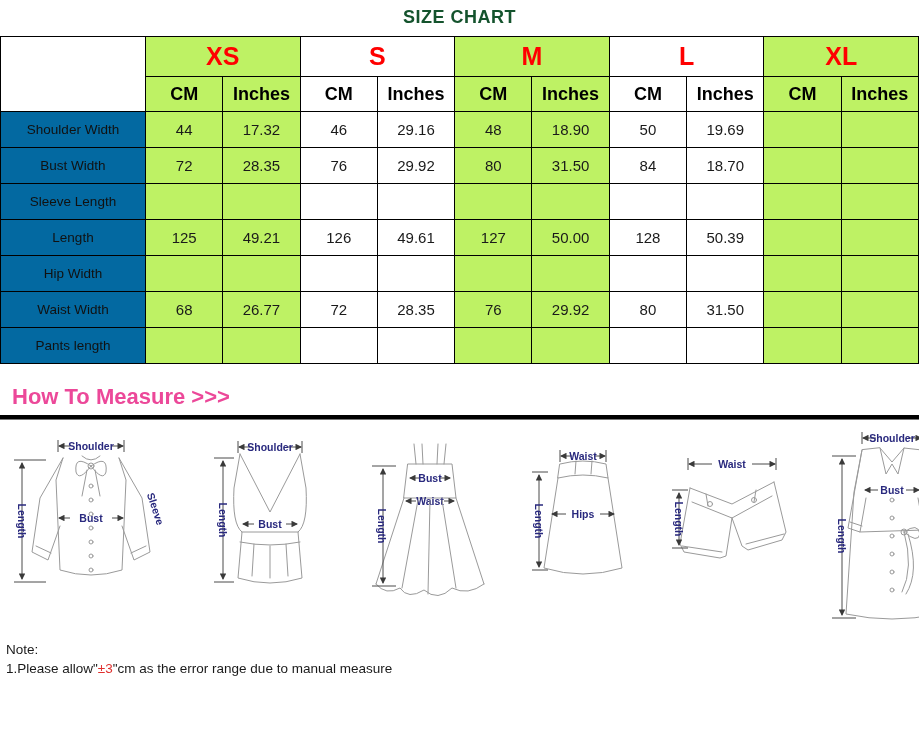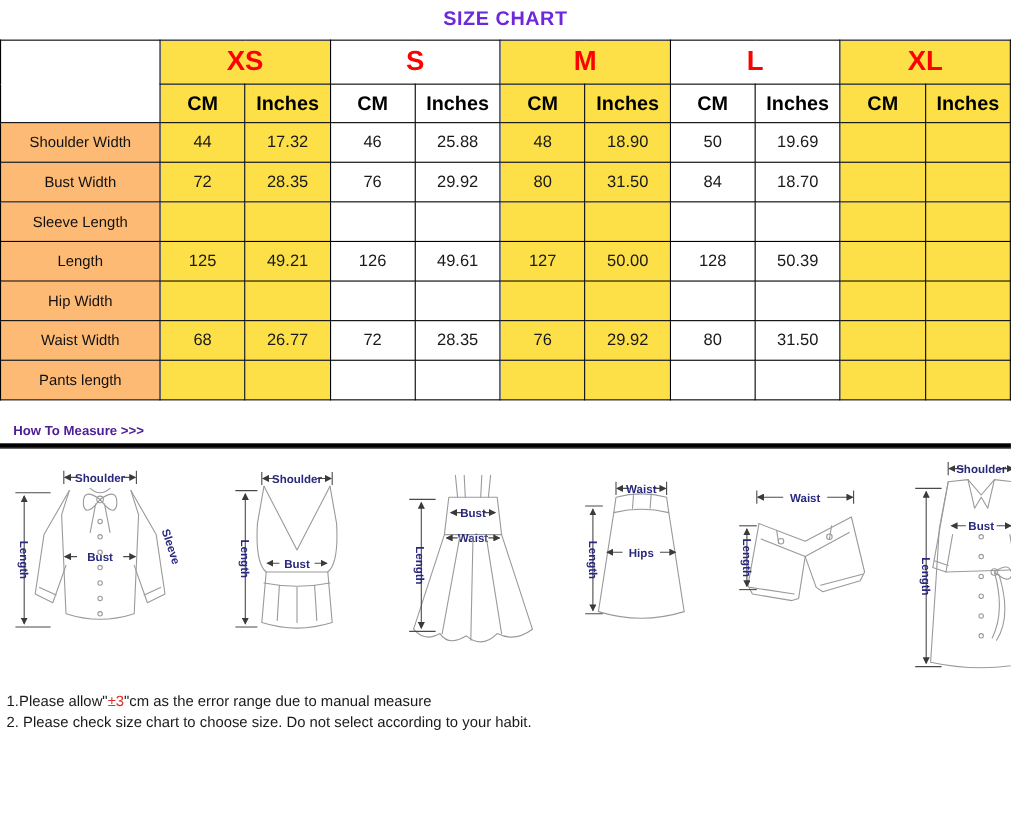--- a/index.html
+++ b/index.html
@@ -1,30 +1,30 @@
 <!DOCTYPE html>
 <html><head>
 <meta charset="utf-8">
 <style>
   html,body{margin:0;padding:0;background:#fff;}
   body{width:919px;height:751px;font-family:"Liberation Sans",sans-serif;overflow:hidden;}
   .page{position:relative;width:919px;height:751px;background:#fff;}
 
-  .title{margin:0;padding-top:7px;text-align:center;font-size:18px;font-weight:bold;color:#6d28d9;letter-spacing:.5px;}
+  .title{margin:0;padding-top:7px;text-align:center;font-size:18px;font-weight:bold;color:#14532d;letter-spacing:.5px;}
 
   table.size-chart{border-collapse:collapse;table-layout:fixed;width:919px;margin-top:8px;}
   table.size-chart td, table.size-chart th{border:1px solid #000;padding:0;overflow:hidden;white-space:nowrap;}
   th.size{height:39px;font-size:25px;font-weight:bold;color:#ff0000;text-align:center;}
   th.unit{height:34px;font-size:18px;font-weight:bold;color:#000;text-align:center;}
-  td.rl{height:35px;font-size:13.5px;color:#111;text-align:center;background:#fdba74;font-weight:normal;}
+  td.rl{height:35px;font-size:13.5px;color:#111;text-align:center;background:#0369a1;font-weight:normal;}
   td.v{height:35px;font-size:15px;color:#1a1a1a;text-align:center;}
-  .sh{background:#fde047;}
+  .sh{background:#bef264;}
   td.corner{background:#fff;}
 
-  .measure-head{margin:20px 0 0 12px;font-size:12px;font-weight:bold;color:#4c1d95;}
+  .measure-head{margin:20px 0 0 12px;font-size:22px;font-weight:bold;color:#ec4899;}
   .divider{margin-top:5px;height:4px;background:#000;border-bottom:1px solid #777;}
 
   .diagrams{display:flex;align-items:flex-start;justify-content:space-between;padding:8px 6px 0 6px;height:206px;gap:36px;}
   .fig{flex:0 0 auto;}
   .garm{fill:none;stroke:#9a9a9a;stroke-width:1;stroke-linejoin:round;stroke-linecap:round;}
   .dim{stroke:#4a4a4a;stroke-width:1;}
   .lbl{font-family:"Liberation Sans",sans-serif;font-size:10.5px;font-weight:bold;fill:#29297e;}
 
   .notes{margin:6px 0 0 6px;font-size:13.5px;color:#1a1a1a;line-height:19px;}
   .notes .red{color:#e0302e;}
@@ -79,21 +79,21 @@
         <th class="unit sh">CM</th>
         <th class="unit sh">Inches</th>
       </tr>
     </thead>
     <tbody>
       <tr>
         <td class="rl">Shoulder Width</td>
         <td class="v sh">44</td>
         <td class="v sh">17.32</td>
         <td class="v">46</td>
-        <td class="v">25.88</td>
+        <td class="v">29.16</td>
         <td class="v sh">48</td>
         <td class="v sh">18.90</td>
         <td class="v">50</td>
         <td class="v">19.69</td>
         <td class="v sh"></td>
         <td class="v sh"></td>
       </tr>
       <tr>
         <td class="rl">Bust Width</td>
         <td class="v sh">72</td>
@@ -329,17 +329,17 @@
       <text class="lbl" x="106" y="96" text-anchor="middle">Thigh</text>
       <line class="dim" x1="2" y1="40" x2="20" y2="40"></line>
       <line class="dim" x1="2" y1="186" x2="20" y2="186"></line>
       <line class="dim" x1="10" y1="43" x2="10" y2="183" marker-start="url(#ah)" marker-end="url(#ah)"></line>
       <text class="lbl" transform="translate(6,112) rotate(90)" text-anchor="middle">Length</text>
     </svg>
 
   </div>
 
   <div class="notes">
+    <div>Note:</div>
     <div><span>1.Please allow"</span><span class="red">±3</span><span>"cm as the error range due to manual measure</span></div>
-    <div>2. Please check size chart to choose size. Do not select according to your habit.</div>
   </div>
 
 </div>
 
 </body></html>

